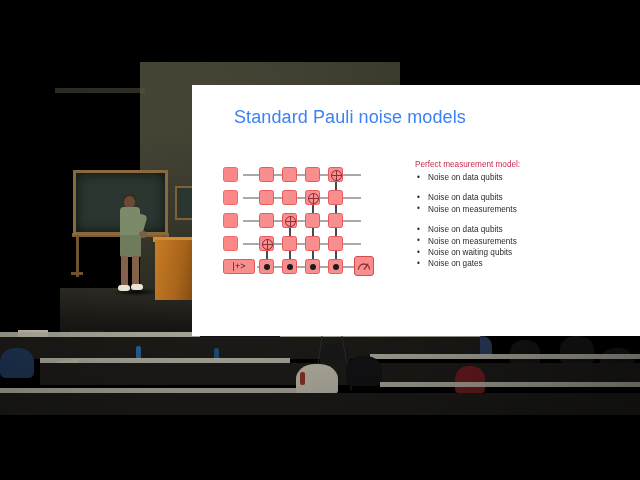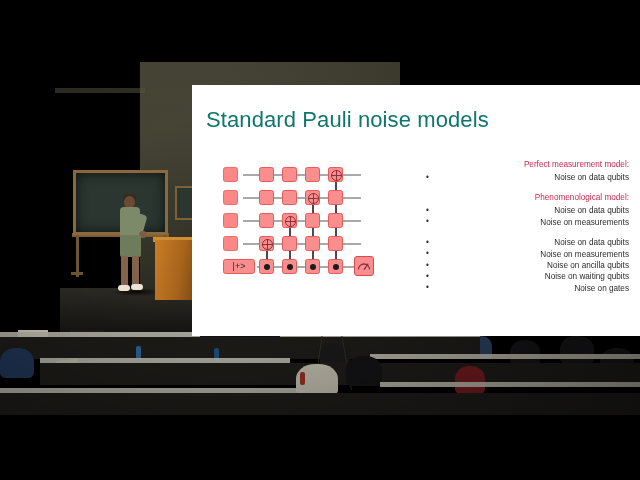--- a/index.html
+++ b/index.html
@@ -253,23 +253,23 @@
   
   .slide {
     position: absolute;
     left: 192px; top: 85px;
     width: 448px; height: 251px;
     background: #ffffff;
     overflow: hidden;
   }
   .slide-title {
     position: absolute;
-    left: 14px; top: 22px;
-    font-size: 22px;
-    color: #0f766e;
+    left: 42px; top: 22px;
+    font-size: 18px;
+    color: #3b82f6;
     letter-spacing: .1px;
     white-space: nowrap;
   }
 
   
   .circuit {
     position: absolute;
     left: 31px; top: 82px;
     width: 140px; height: 110px;
   }
@@ -342,23 +342,22 @@
     background: #f98e8e;
     border: 1.8px solid #d94a4a;
     border-radius: 3px;
     box-sizing: border-box;
   }
   .meas svg { position: absolute; left: 1px; top: 1px; }
 
   
   .bullets {
     position: absolute;
-    left: 232px; top: 74px;
+    left: 223px; top: 74px;
     width: 205px;
-    text-align: right;
   }
   .b-head {
     font-size: 8.2px;
     color: #c8294f;
     margin: 0 0 2px 0;
     line-height: 11px;
     white-space: nowrap;
   }
   .b-group { margin-bottom: 9px; }
   .b-group:last-child { margin-bottom: 0; }
@@ -533,29 +532,27 @@
     </div>
 
     <div class="bullets">
 
       <div class="b-group">
         <div class="b-head">Perfect measurement model:</div>
         <div class="b-item">Noise on data qubits</div>
       </div>
 
       <div class="b-group">
-        <div class="b-head">Phenomenological model:</div>
         <div class="b-item">Noise on data qubits</div>
         <div class="b-item">Noise on measurements</div>
       </div>
 
       <div class="b-group">
         <div class="b-item">Noise on data qubits</div>
         <div class="b-item">Noise on measurements</div>
-        <div class="b-item">Noise on ancilla qubits</div>
         <div class="b-item">Noise on waiting qubits</div>
         <div class="b-item">Noise on gates</div>
       </div>
 
     </div>
   </div>
 
 </div>
 
 </body></html>

